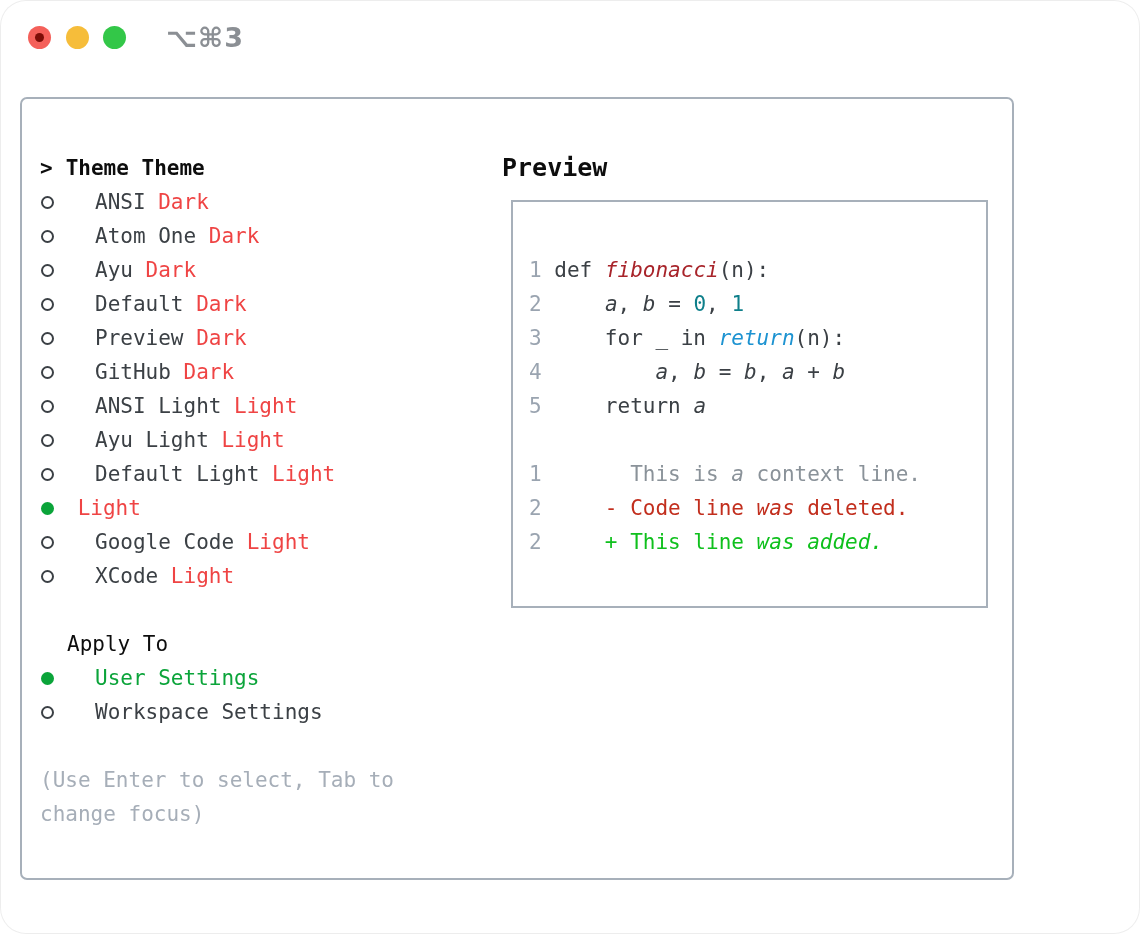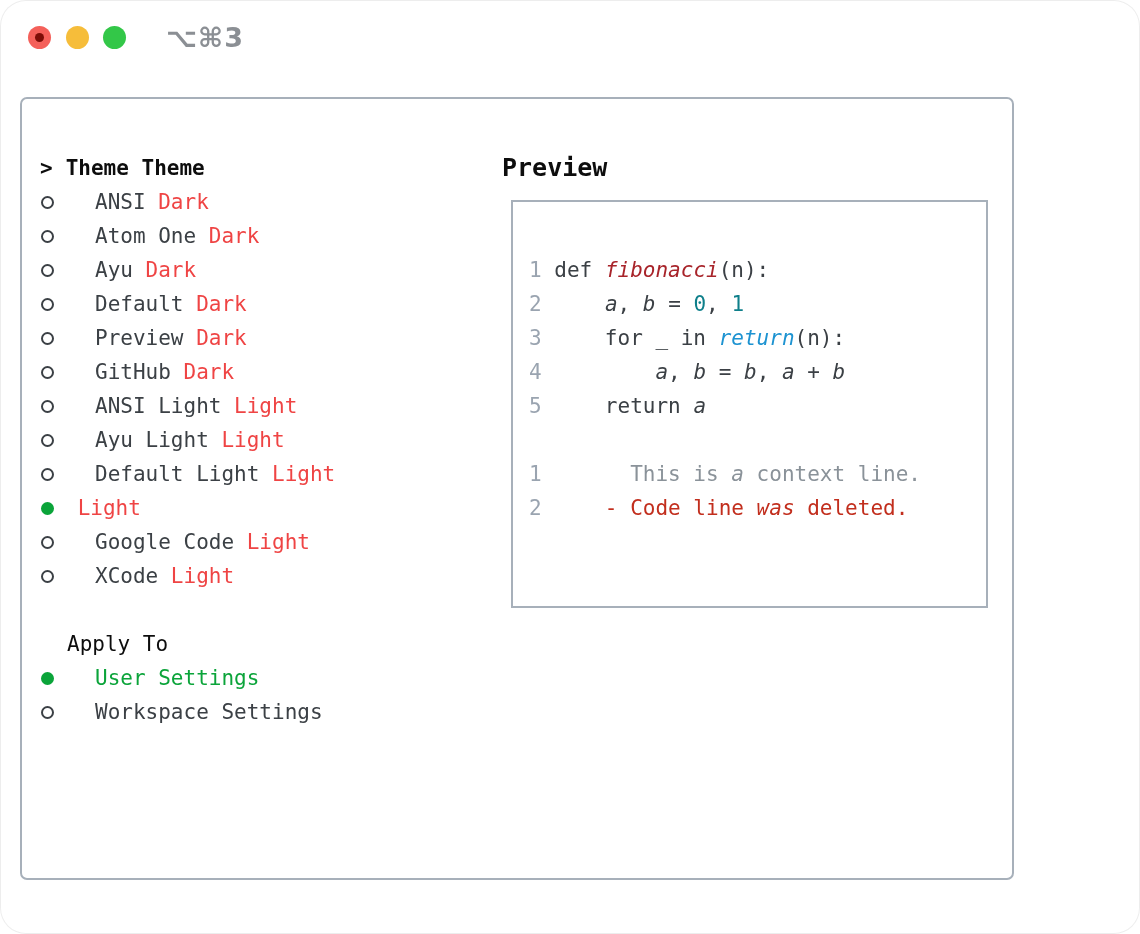--- a/index.html
+++ b/index.html
@@ -116,31 +116,36 @@
 
       <div class="row spacer"></div>
 
       <div class="row apply-header">Apply To</div>
 
       <div id="apply-list">
           <div class="row theme-row selected"><span class="radio on"></span><span class="tname">User Settings</span></div>
           <div class="row theme-row"><span class="radio"></span><span class="tname">Workspace Settings</span></div>
         </div>
 
+      <div class="help-text" id="help-text">
+          <div class="row">(Use Enter to select, Tab to</div>
+          <div class="row">change focus)</div>
+        </div>
     </div>
 
     <div class="preview-label">Preview</div>
 
     <div class="preview-box">
       <div class="code" id="code-lines">
           <div class="cline"><span class="ln">1 </span><span class="seg-plain">def </span><span class="seg-func">fibonacci</span><span class="seg-plain">(n):</span></div>
           <div class="cline"><span class="ln">2 </span><span class="seg-plain">    </span><span class="seg-var">a</span><span class="seg-plain">, </span><span class="seg-var">b</span><span class="seg-plain"> = </span><span class="seg-numlit">0</span><span class="seg-plain">, </span><span class="seg-numlit">1</span></div>
           <div class="cline"><span class="ln">3 </span><span class="seg-plain">    for _ in </span><span class="seg-builtin">return</span><span class="seg-plain">(n):</span></div>
           <div class="cline"><span class="ln">4 </span><span class="seg-plain">        </span><span class="seg-var">a</span><span class="seg-plain">, </span><span class="seg-var">b</span><span class="seg-plain"> = </span><span class="seg-var">b</span><span class="seg-plain">, </span><span class="seg-var">a</span><span class="seg-plain"> + </span><span class="seg-var">b</span></div>
           <div class="cline"><span class="ln">5 </span><span class="seg-plain">    return </span><span class="seg-var">a</span></div>
           <div class="cline"><span class="ln">  </span></div>
           <div class="cline"><span class="ln">1 </span><span class="seg-context">      This is </span><span class="seg-context-em">a</span><span class="seg-context"> context line.</span></div>
           <div class="cline"><span class="ln">2 </span><span class="seg-del">    - Code line </span><span class="seg-del-em">was</span><span class="seg-del"> deleted.</span></div>
+          <div class="cline"><span class="ln">2 </span><span class="seg-add">    + This line </span><span class="seg-add-em">was</span><span class="seg-add"> </span><span class="seg-add-em">added.</span></div>
         </div>
     </div>
 
   </div>
 </div>
 
 </body></html>

